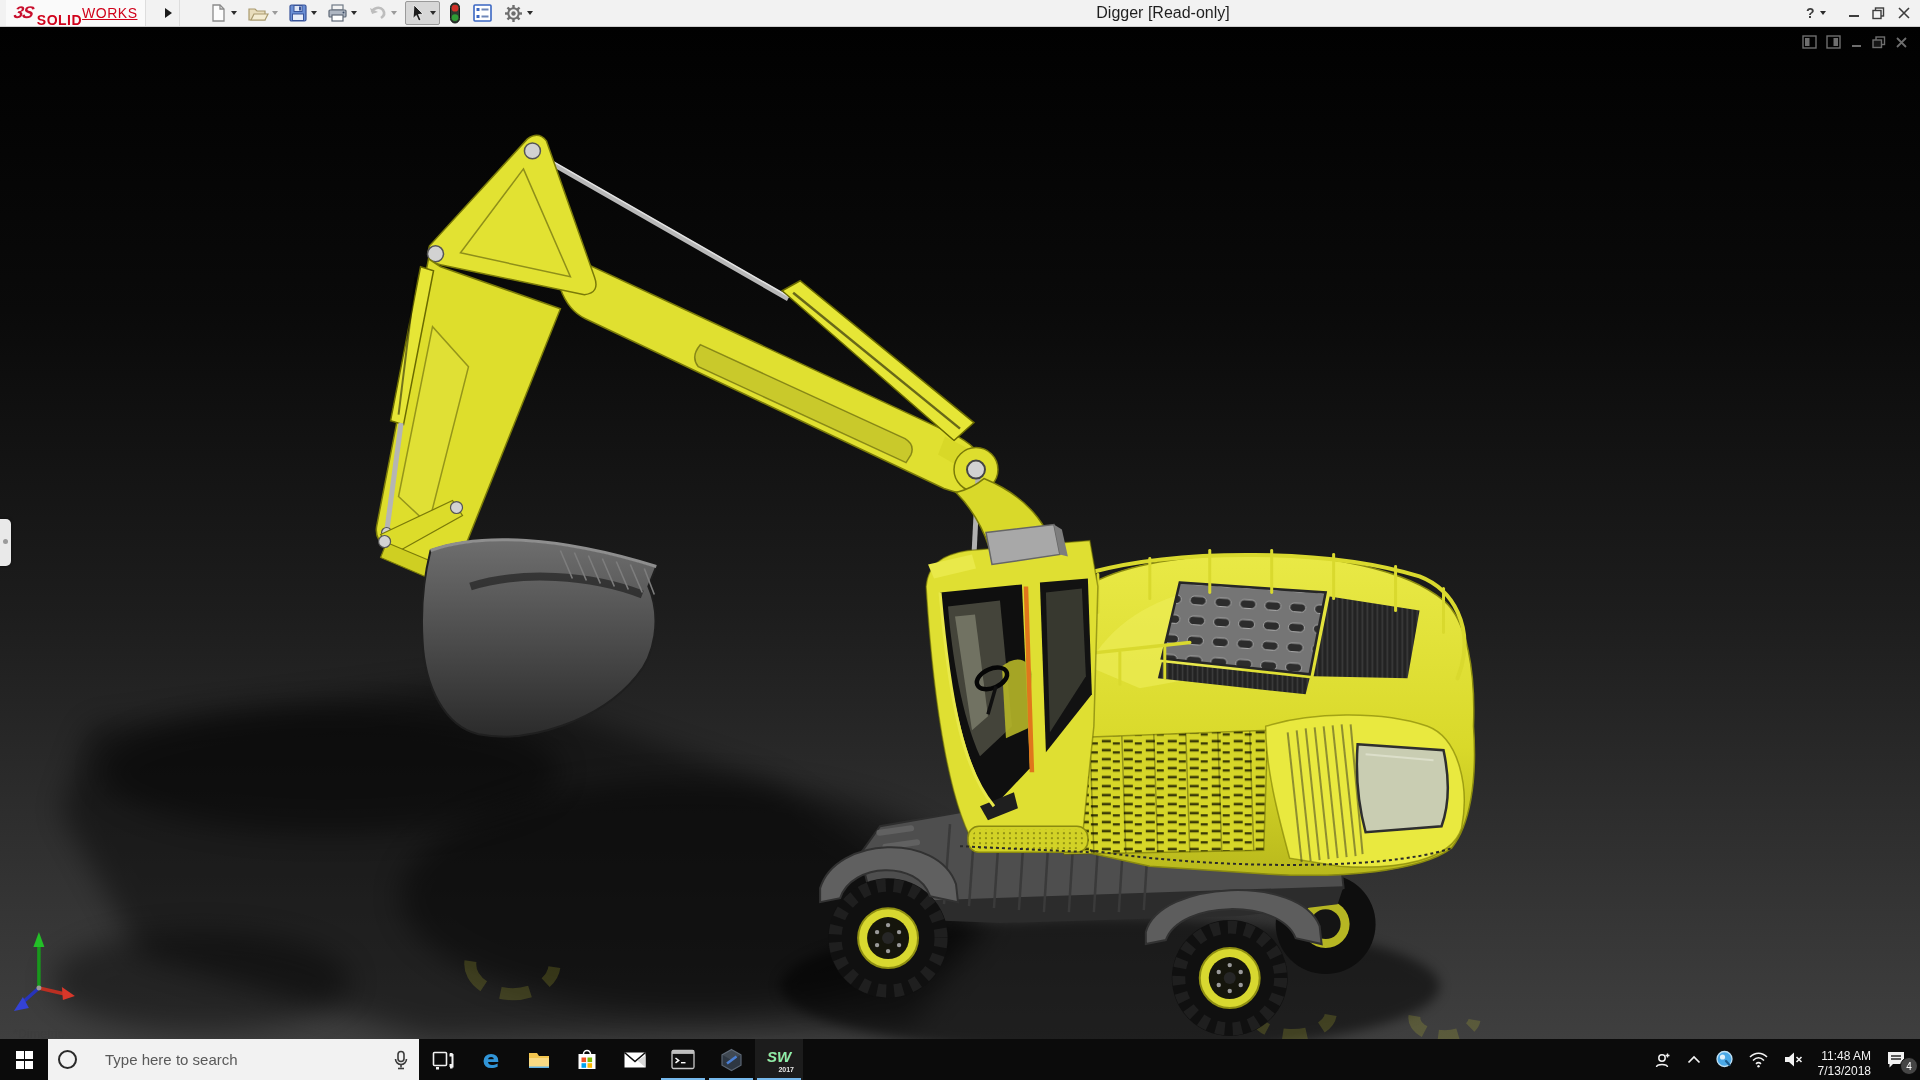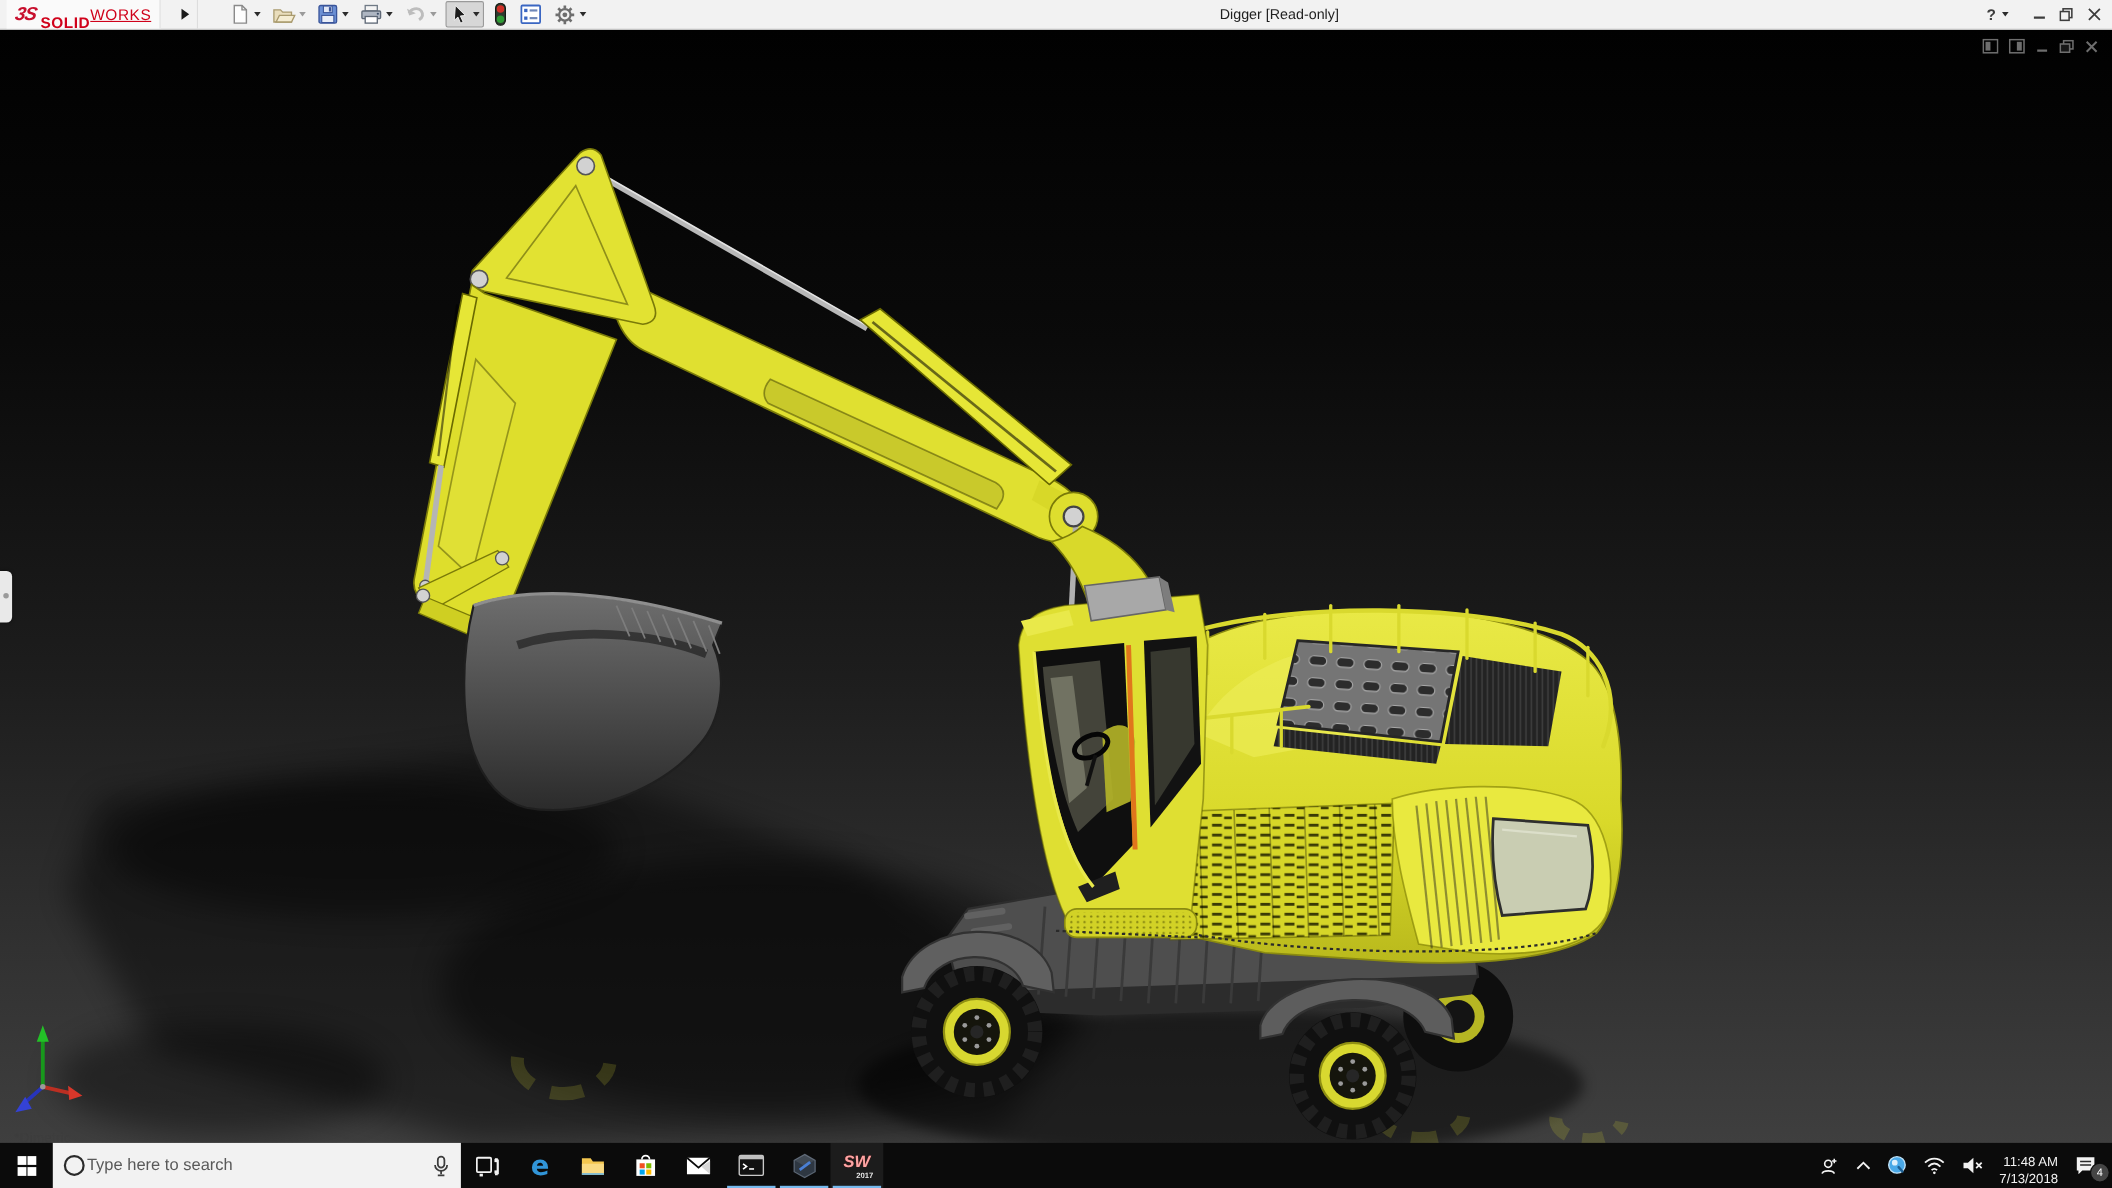--- a/index.html
+++ b/index.html
@@ -23,21 +23,21 @@
     align-items:center;justify-content:center;border-right:1px solid #ddd;cursor:pointer;}
   .flyout .tri{width:0;height:0;border-left:7px solid #1a1a1a;border-top:5px solid transparent;border-bottom:5px solid transparent;}
   .tools{position:absolute;left:206px;top:0;height:26px;display:flex;align-items:center;}
   .tbtn{display:flex;align-items:center;margin-right:6px;padding:1px 2px;border-radius:2px;}
   .tbtn svg{display:block;}
   .caret{width:0;height:0;border-top:4px solid #2b2b2b;border-left:3.5px solid transparent;
     border-right:3.5px solid transparent;margin-left:3px;}
   .caret.dim{border-top-color:#9a9a9a;}
   .pressed{background:#d7d7d7;border:1px solid #9a9a9a;padding:1px 3px;}
   .wintitle{position:absolute;left:1163px;top:0;transform:translateX(-50%);
-    line-height:26px;font-size:13px;color:#1f1f1f;white-space:nowrap;}
+    line-height:26px;font-size:16px;color:#1f1f1f;white-space:nowrap;}
   .winctl{position:absolute;top:0;height:26px;display:flex;align-items:center;color:#3d3d3d;}
   .help{left:1806px;font-size:14px;font-weight:bold;}
   .ctl{width:24px;display:flex;justify-content:center;align-items:center;height:26px;cursor:pointer;}
   
   .viewport{
     position:absolute;top:27px;left:0;width:1920px;height:1013px;
     background:linear-gradient(180deg,#010101 0%,#0a0a0a 28%,#1d1d1d 58%,#333 85%,#3f3f3f 100%);
   }
   .docctl{position:absolute;top:8px;right:12px;display:flex;gap:9px;align-items:center;z-index:5;}
   .docctl svg{display:block;}
@@ -45,31 +45,31 @@
     border-radius:0 5px 5px 0;box-shadow:0 0 3px rgba(0,0,0,.6);z-index:4;}
   .sidetab .dot{position:absolute;left:2.5px;top:20px;width:5px;height:5px;border-radius:50%;background:#9a9a9a;}
   .model{position:absolute;left:0;top:0;width:1920px;height:1013px;}
   .viewlabel{position:absolute;left:13px;top:1000px;font-size:12px;color:#3d3d3d;z-index:4;letter-spacing:.3px;}
   
   .taskbar{position:absolute;left:0;bottom:0;width:1920px;height:41px;background:#0b0b0b;
     display:flex;align-items:stretch;z-index:40;}
   .startbtn{width:48px;display:flex;align-items:center;justify-content:center;cursor:pointer;}
   .winlogo{width:17px;height:17px;display:grid;grid-template-columns:8px 8px;grid-template-rows:8px 8px;gap:1.5px;}
   .winlogo span{background:#fff;}
-  .searchbox{width:351px;background:#f2f2f2;display:flex;align-items:center;padding:0 10px;gap:0;}
+  .searchbox{width:351px;background:#f2f2f2;display:flex;align-items:center;padding:0 10px;gap:26px;}
   .searchbox .ring{width:15px;height:15px;border:2px solid #2a2a2a;border-radius:50%;flex:none;}
   .searchbox input{flex:1;border:none;background:transparent;outline:none;font-size:15px;
     font-family:"Liberation Sans",sans-serif;color:#333;}
   .searchbox input::placeholder{color:#595959;opacity:1;}
   .appbtn{width:48px;display:flex;align-items:center;justify-content:center;position:relative;cursor:pointer;}
   .appbtn.running::after{content:"";position:absolute;left:2px;right:2px;bottom:0;height:2.5px;background:#76b9ed;}
   .appbtn.active{background:rgba(255,255,255,.07);}
   .edge-e{font-size:25px;font-weight:bold;color:#3195d8;font-family:"DejaVu Sans",sans-serif;line-height:1;}
   .swicon{position:relative;width:30px;height:26px;text-align:center;}
-  .sw-glyph{font-weight:bold;font-style:italic;font-size:15px;color:#fca5a5;line-height:20px;
+  .sw-glyph{font-weight:bold;font-style:italic;font-size:15px;color:#86efac;line-height:20px;
     text-shadow:0 0 1px #7d1510;}
   .sw-sub{position:absolute;right:0px;bottom:0px;font-size:7px;font-weight:bold;color:#e6e6e6;line-height:1;}
   .trayarea{margin-left:auto;display:flex;align-items:flex-end;gap:0;}
   .trayicon{height:41px;display:flex;align-items:center;justify-content:center;padding:0 7px;cursor:pointer;}
   .clock{color:#f2f2f2;font-size:12px;text-align:right;line-height:1.3;padding:0 8px;cursor:default;}
   .ac{position:relative;padding-right:14px;}
   .badge{position:absolute;right:2px;bottom:5px;width:16px;height:16px;border-radius:50%;
     background:#454545;border:1px solid #0b0b0b;color:#fff;font-size:10px;display:flex;
     align-items:center;justify-content:center;}
 </style>

